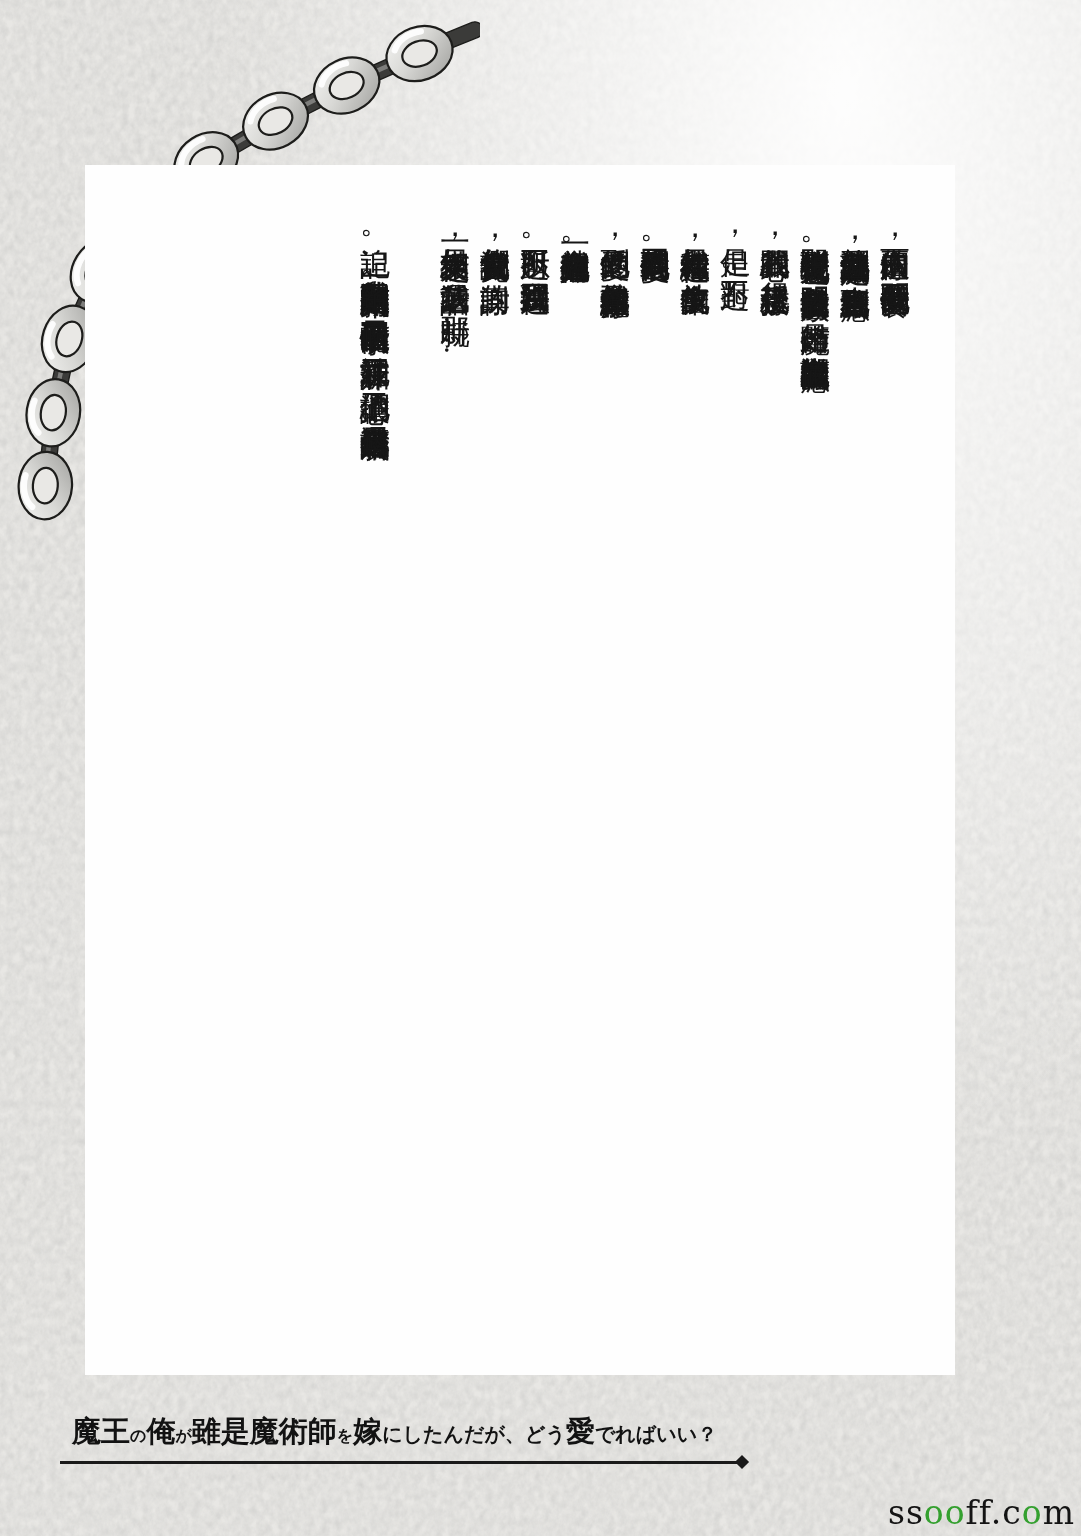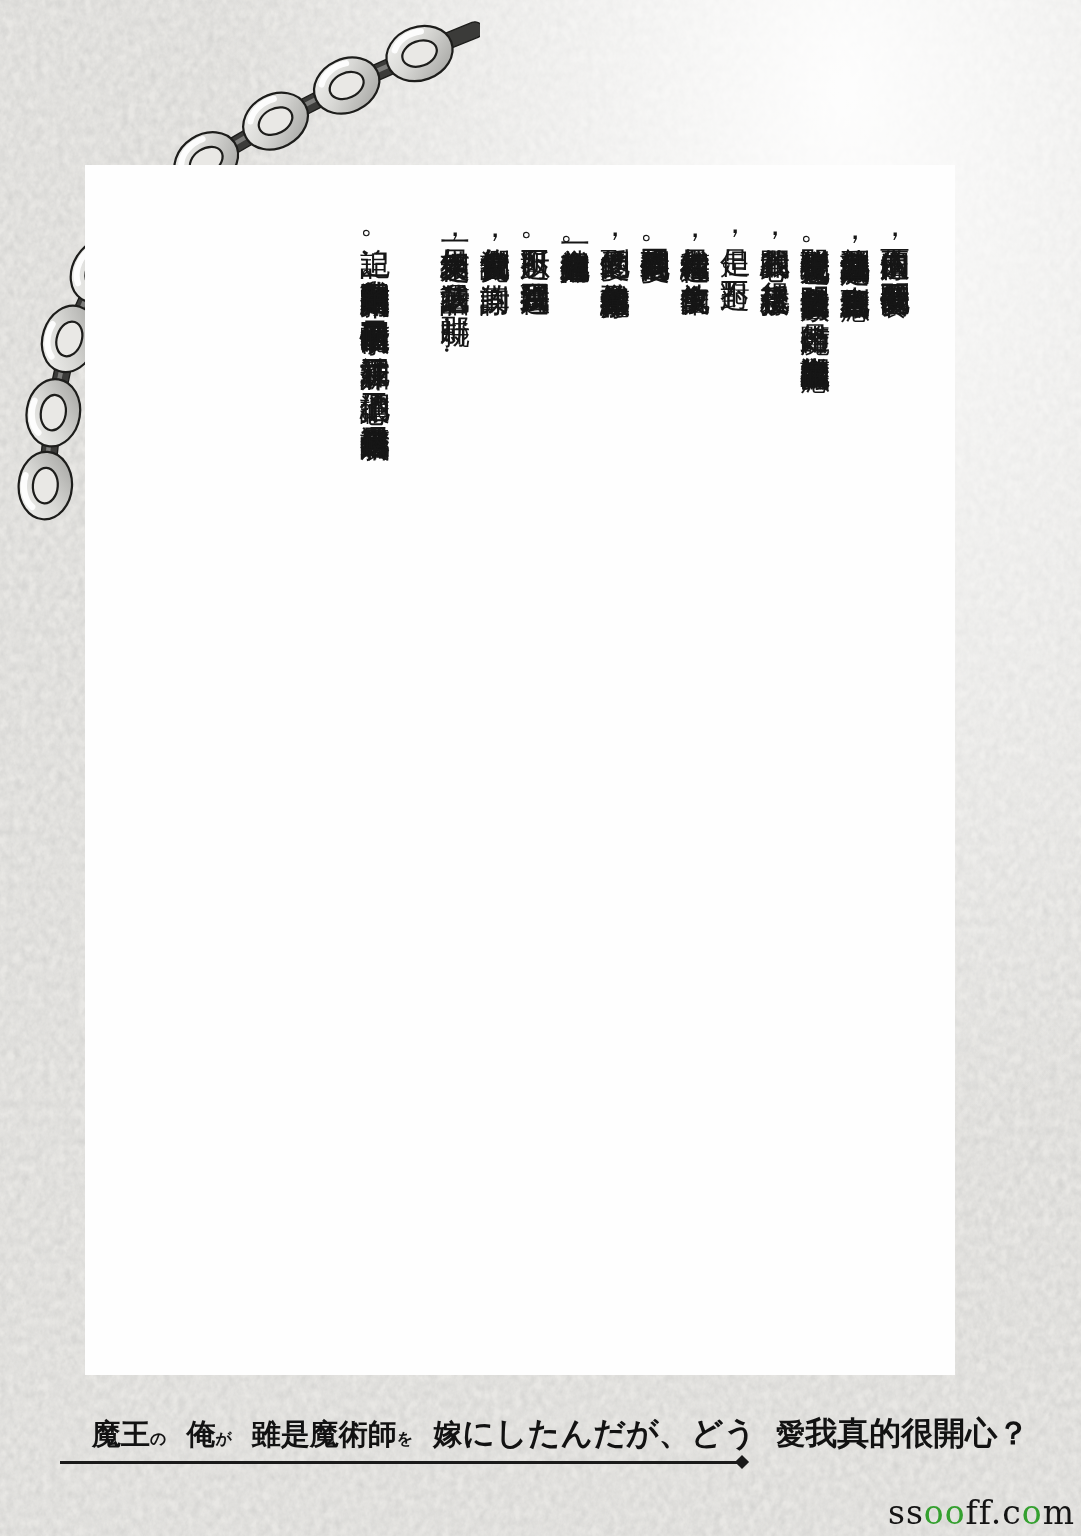--- a/index.html
+++ b/index.html
@@ -26,22 +26,22 @@
     font-size:30px;line-height:40px;letter-spacing:0.5px;
     color:#161616;
   }
   .essay p{margin:0;padding:0;text-indent:30px;}
   .essay p.postscript{margin-block-start:40px;}
   .footer-title{
     position:absolute;left:72px;top:1412px;z-index:3;
     font-family:"Liberation Sans","DejaVu Sans",sans-serif;
     font-weight:bold;color:#121212;white-space:nowrap;
   }
-  .seg-big{font-size:29px;margin-left:20px;}
-  .seg-mid{font-size:32px;}
+  .seg-big{font-size:29px;}
+  .seg-mid{font-size:20px;}
   .seg-small{font-size:16px;}
   .footer-rule{
     position:absolute;left:60px;top:1461px;width:680px;height:3px;
     background:#1a1a1a;z-index:3;
   }
   .footer-diamond{
     position:absolute;left:737px;top:1457px;width:10px;height:10px;
     background:#1a1a1a;transform:rotate(45deg);z-index:3;
   }
   .watermark{
@@ -175,20 +175,20 @@
   <p>因為我得到了他們兩個的愛。</p>
   <p>受到他們的疼愛，就會希望自己的手繼續保持乾淨。</p>
   <p>就會想在這裡一直向他們撒嬌。</p>
   <p>所以對不起。我沒法再回到這裡了。</p>
   <p>你們説會把我當做女兒，真的謝謝。</p>
   <p>如果一切結束之後，我還活著的話，那時就……</p>
   <p class="postscript">追記。我初次的離家出走不到一刻的時間就結束了。果然還是不能做不習慣的事啊。被澤甘和妮菲訓斥了，讓他們擔心了。還有我果然還是討厭蝌蚪腦袋。</p>
 </div>
 
 <div class="footer-title">
-  <span class="seg-big">魔王</span><span class="seg-small">の</span><span class="seg-big">俺</span><span class="seg-small">が</span><span class="seg-big">雖是魔術師</span><span class="seg-small">を</span><span class="seg-big">嫁</span><span class="seg-mid">にしたんだが、どう</span><span class="seg-big">愛</span><span class="seg-mid">我真的很開心？</span>
+  <span class="seg-big">魔王</span><span class="seg-small">の</span><span class="seg-big">俺</span><span class="seg-small">が</span><span class="seg-big">雖是魔術師</span><span class="seg-small">を</span><span class="seg-big">嫁</span><span class="seg-mid">にしたんだが、どう</span><span class="seg-big">愛</span><span class="seg-mid">でればいい？</span>
 </div>
 <div class="footer-rule"></div>
 <div class="footer-diamond"></div>
 
 <div class="watermark">
   <span class="wm-black">ss</span><span class="wm-green">oo</span><span class="wm-black">ff.c</span><span class="wm-green">o</span><span class="wm-black">m</span>
 </div>
 
 </body></html>

